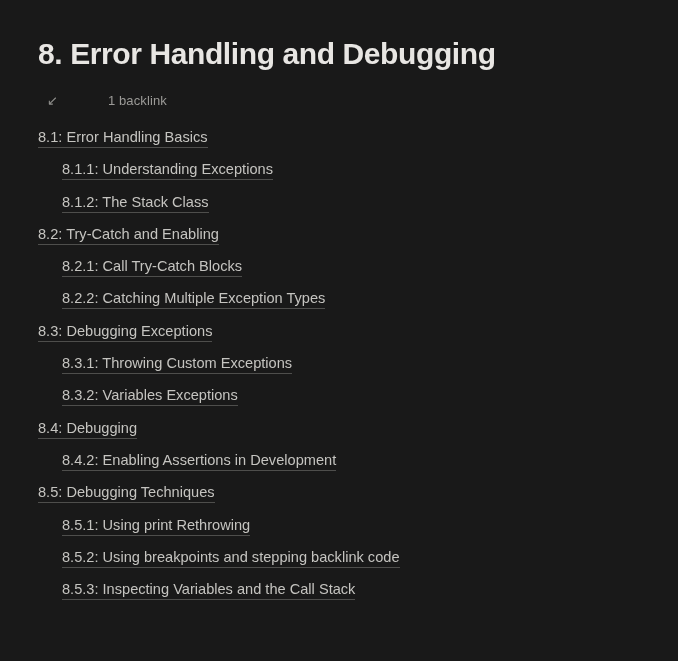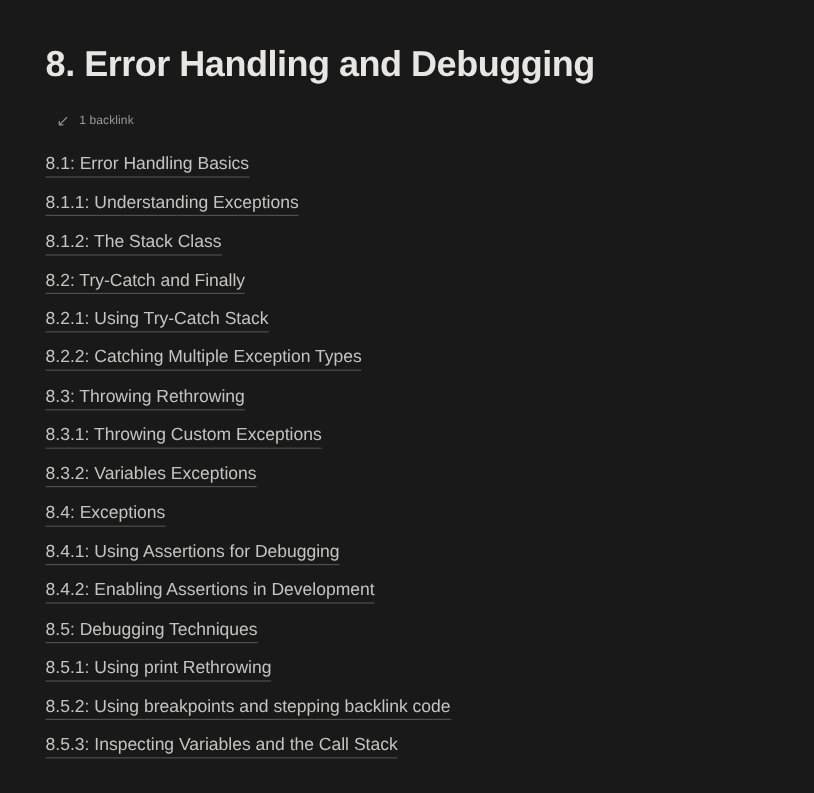--- a/index.html
+++ b/index.html
@@ -40,66 +40,66 @@
   .backlink-icon {
     display: inline-block;
     width: 13px;
     height: 13px;
     color: #8d8d8a;
     font-size: 13px;
     line-height: 13px;
     text-align: center;
   }
   .backlink-text {
-    font-size: 10px;
+    font-size: 13px;
     color: #9b9a97;
     letter-spacing: 0.1px;
+    margin-left: 42px;
   }
   .toc {
     margin-top: 20px;
   }
   .toc-item {
     display: block;
     font-size: 14.6px;
     line-height: 17px;
     color: #c5c4c0;
     text-decoration: none;
     margin-bottom: 13.3px;
     width: fit-content;
     border-bottom: 1px solid #4e4e4c;
     padding-bottom: 1px;
     cursor: pointer;
   }
   .toc-item.level-1 { margin-left: 0px; }
-  .toc-item.level-2 { }
+  .toc-item.level-2 { margin-left: 24px; }
 </style>
 </head>
 <body>
 
 <div class="page">
 
   <h1 class="page-title">8. Error Handling and Debugging</h1>
 
   <div class="backlink-row">
     <span class="backlink-icon">↙</span>
     <span class="backlink-text">1 backlink</span>
   </div>
 
   <nav class="toc">
       <a class="toc-item level-1">8.1: Error Handling Basics</a>
       <a class="toc-item level-2">8.1.1: Understanding Exceptions</a>
       <a class="toc-item level-2">8.1.2: The Stack Class</a>
-      <a class="toc-item level-1">8.2: Try-Catch and Finally</a>
-      <a class="toc-item level-2">8.2.1: Using Try-Catch Stack</a>
+      <a class="toc-item level-1">8.2: Try-Catch and Enabling</a>
+      <a class="toc-item level-2">8.2.1: Call Try-Catch Blocks</a>
       <a class="toc-item level-2">8.2.2: Catching Multiple Exception Types</a>
-      <a class="toc-item level-1">8.3: Throwing Rethrowing</a>
+      <a class="toc-item level-1">8.3: Debugging Exceptions</a>
       <a class="toc-item level-2">8.3.1: Throwing Custom Exceptions</a>
       <a class="toc-item level-2">8.3.2: Variables Exceptions</a>
-      <a class="toc-item level-1">8.4: Exceptions</a>
-      <a class="toc-item level-2">8.4.1: Using Assertions for Debugging</a>
+      <a class="toc-item level-1">8.4: Debugging</a>
       <a class="toc-item level-2">8.4.2: Enabling Assertions in Development</a>
       <a class="toc-item level-1">8.5: Debugging Techniques</a>
       <a class="toc-item level-2">8.5.1: Using print Rethrowing</a>
       <a class="toc-item level-2">8.5.2: Using breakpoints and stepping backlink code</a>
       <a class="toc-item level-2">8.5.3: Inspecting Variables and the Call Stack</a>
     </nav>
 
 </div>
 
 </body></html>

